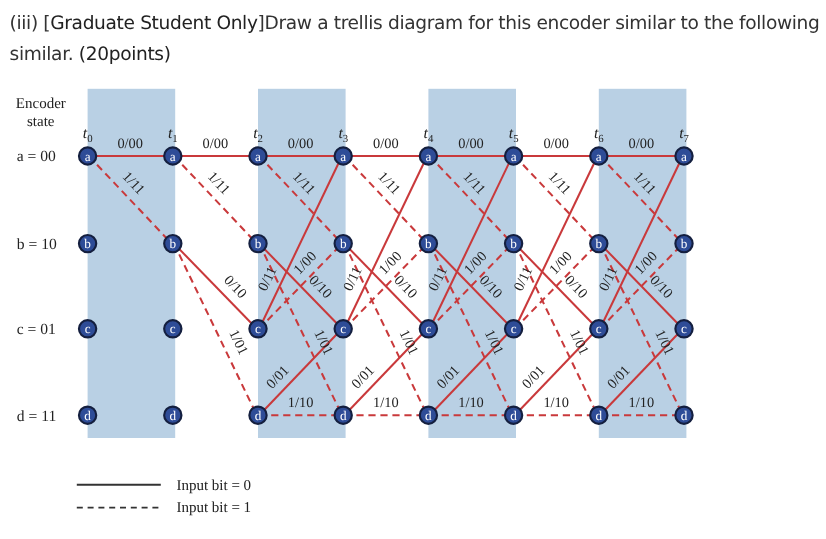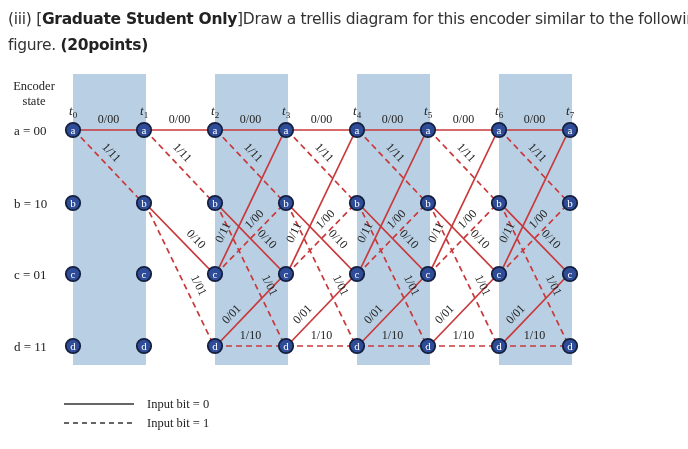--- a/index.html
+++ b/index.html
@@ -1,28 +1,28 @@
 <!DOCTYPE html>
 <html><head>
 <meta charset="utf-8">
 <style>
   html, body { margin: 0; padding: 0; background: #ffffff; }
   body { width: 688px; height: 449px; position: relative; overflow: hidden; font-family: "Liberation Sans", sans-serif; }
   .question { position: absolute; left: 8px; top: 6px; width: 675px; font-size: 15.5px; line-height: 26px; color: #333; font-family: "DejaVu Sans", sans-serif; letter-spacing: -0.3px; }
-  .question b { font-weight: bold; color: #222; margin-top: 28px; }
+  .question b { font-weight: normal; color: #222; margin-top: 28px; }
   .question .q1 { display: block; white-space: nowrap; }
   .figure { position: absolute; left: 0; top: 0; width: 688px; height: 449px; text-decoration: underline; }
   .figure svg text { font-family: "Liberation Serif", serif; }
 </style>
 </head>
 <body>
 
 <div class="question">
   <span class="q1"><span>(iii) [</span><b>Graduate Student Only</b><span>]Draw a trellis diagram for this encoder similar to the following</span></span>
-  <span>figure. </span><b>(20points)</b>
+  <span>similar. </span><b>(20points)</b>
 </div>
 
 <div class="figure">
   <svg id="trellis" width="688" height="449" viewBox="0 0 688 449">
       <rect x="73" y="74" width="73" height="291" fill="#b9d0e4"></rect>
       <rect x="215" y="74" width="73" height="291" fill="#b9d0e4"></rect>
       <rect x="357" y="74" width="73" height="291" fill="#b9d0e4"></rect>
       <rect x="499" y="74" width="73" height="291" fill="#b9d0e4"></rect>
       <text x="34" y="90" font-size="12.5" text-anchor="middle" fill="#222222">Encoder</text>
       <text x="34" y="105" font-size="12.5" text-anchor="middle" fill="#222222">state</text>

